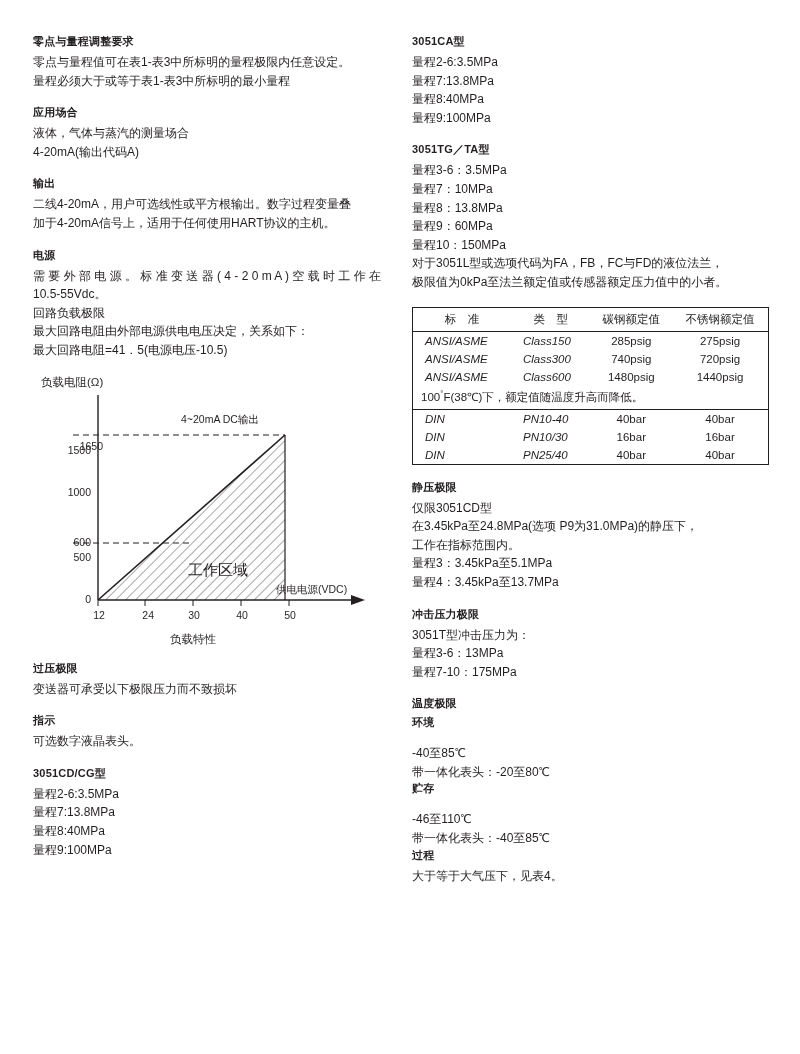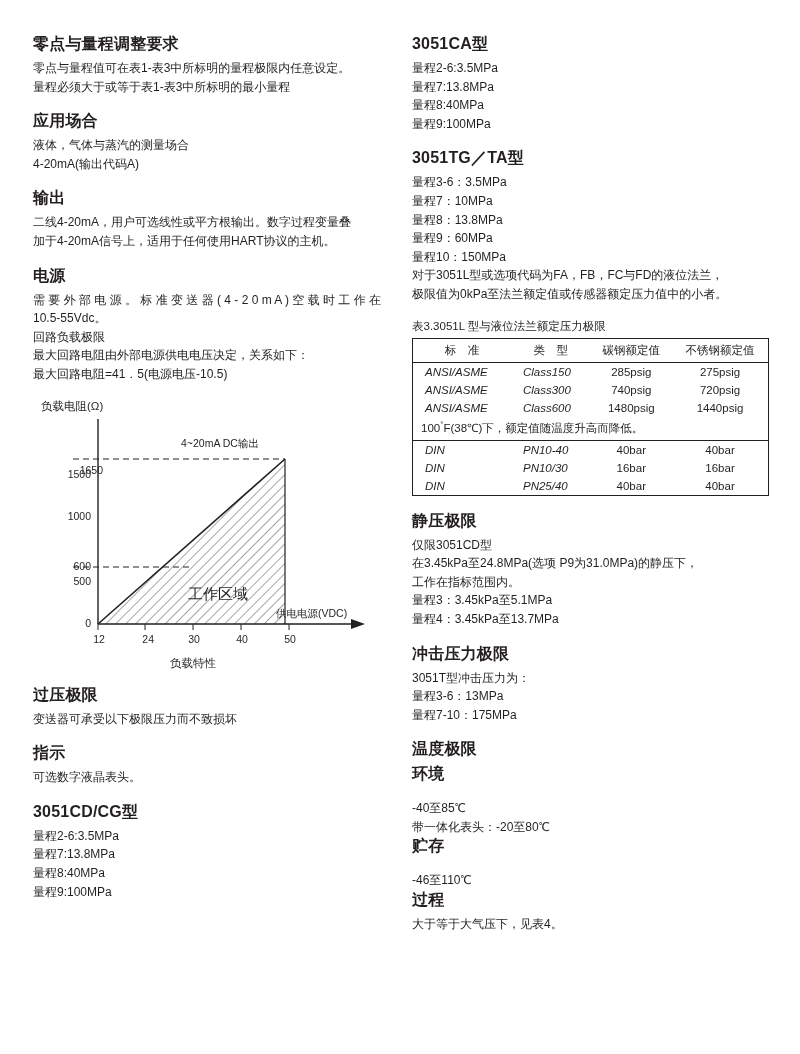--- a/index.html
+++ b/index.html
@@ -27,21 +27,21 @@
   }
   .col-left {
     left: 33px;
     width: 350px;
   }
   .col-right {
     left: 412px;
     width: 360px;
   }
   h3.sec {
-    font-size: 16px;
+    font-size: 11px;
     font-weight: bold;
     margin: 0 0 4px 0;
     letter-spacing: 0.2px;
   }
   p.body {
     font-size: 12px;
     line-height: 1.55;
     margin: 0;
   }
   .blk {
@@ -233,21 +233,20 @@
       <p class="body ind">量程3-6：3.5MPa</p>
       <p class="body ind">量程7：10MPa</p>
       <p class="body ind">量程8：13.8MPa</p>
       <p class="body ind">量程9：60MPa</p>
       <p class="body ind">量程10：150MPa</p>
       <p class="body">对于3051L型或选项代码为FA，FB，FC与FD的液位法兰，</p>
       <p class="body">极限值为0kPa至法兰额定值或传感器额定压力值中的小者。</p>
     </div>
 
     <div class="blk">
-      <p class="tbl-cap">表3.3051L 型与液位法兰额定压力极限</p>
       <table class="spec">
         <thead>
           <tr>
             <td>标　准</td>
             <td>类　型</td>
             <td>碳钢额定值</td>
             <td>不锈钢额定值</td>
           </tr>
         </thead>
         <tbody>
@@ -310,18 +309,19 @@
       <p class="body ind2">量程7-10：175MPa</p>
     </div>
 
     <div class="blk">
       <h3 class="sec">温度极限</h3>
       <h3 class="sec">环境</h3>
       <p class="body ind2" style="margin-top:14px;">-40至85℃</p>
       <p class="body ind2">带一体化表头：-20至80℃</p>
       <h3 class="sec">贮存</h3>
       <p class="body ind2" style="margin-top:14px;">-46至110℃</p>
+      <p class="body ind2">带一体化表头：-40至85℃</p>
       <h3 class="sec">过程</h3>
       <p class="body ind2">大于等于大气压下，见表4。</p>
     </div>
   </div>
 
 </div>
 
 </body></html>

